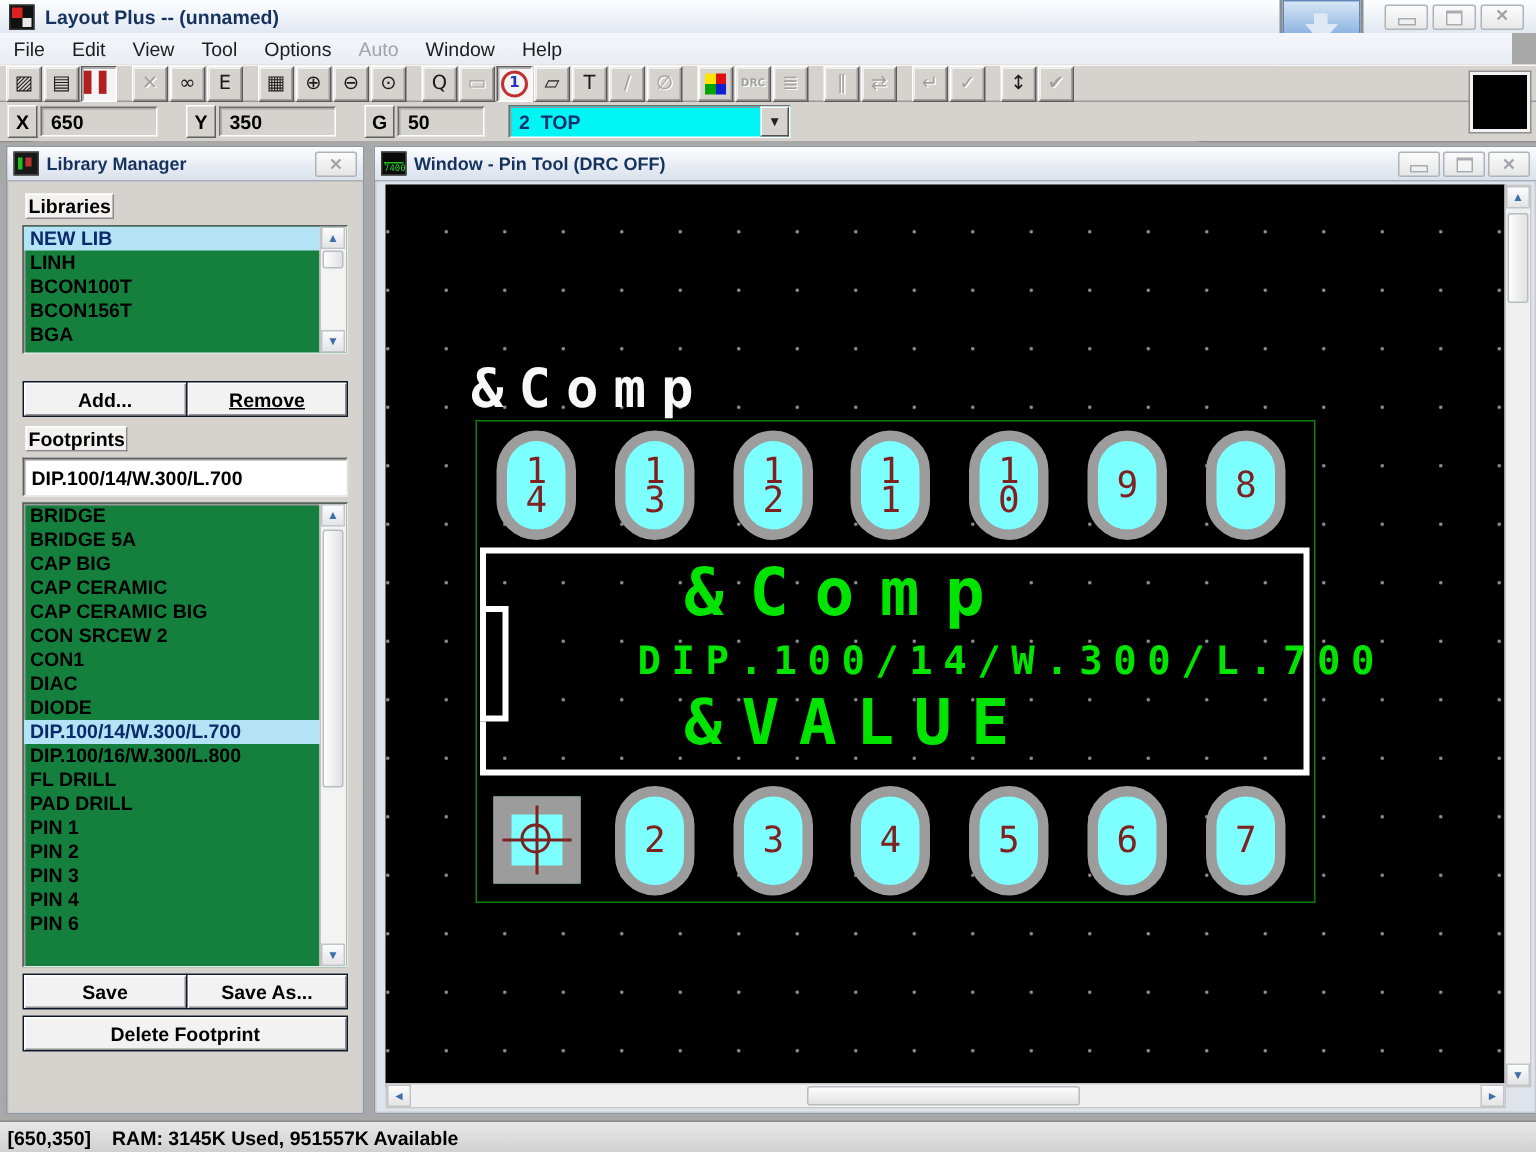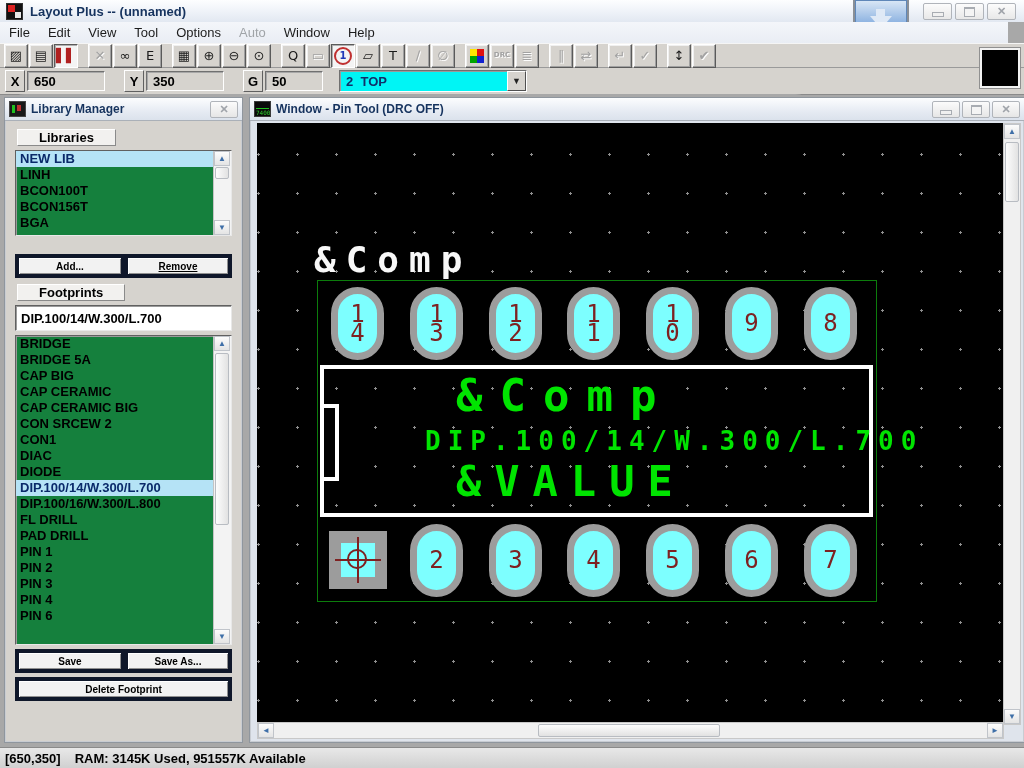--- a/index.html
+++ b/index.html
@@ -73,35 +73,35 @@
   .lm-icon:after{content:"";position:absolute;left:7px;top:3px;width:4px;height:6px;background:#c03030;}
   .pt-icon{background:#0a0a0a;border:1px solid #3a3a3a;}
   .pt-icon:before{content:"";position:absolute;left:1px;top:1px;right:1px;height:5px;border-bottom:1px solid #20c020;}
   .pt-icon:after{content:"7400";position:absolute;left:1px;bottom:0;font-size:6px;color:#30d030;font-family:"DejaVu Sans Mono",monospace;}
   .subbtns{position:absolute;right:4px;top:3px;display:flex;gap:2px;}
   .sbtn{width:26px;height:15px;background:linear-gradient(#fbfbfb,#e6e6e6);border:1px solid #b0b4ba;border-radius:2px;
     display:flex;align-items:center;justify-content:center;}
 
   
   .lm{left:4px;top:3px;width:237px;height:644px;}
-  .grouplabel{display:inline-block;margin:8px 0 4px 12px;padding:0 21px;font-size:13px;font-weight:bold;color:#000;
+  .grouplabel{display:inline-block;margin:8px 0 4px 12px;padding:0 1px;font-size:13px;font-weight:bold;color:#000;
     background:#f2f1ef;border:1px solid;border-color:#fff #8a8a8a #8a8a8a #fff;}
   .listbox{position:relative;margin:0 10px;background:#15803d;border:1px solid;border-color:#606060 #e8e8e8 #e8e8e8 #606060;
     box-shadow:inset 1px 1px 0 #9a9a9a;overflow:hidden;}
   .lb-lib{height:84px;}
   .lb-fp{height:308px;}
   .litem{height:16px;line-height:16px;padding-left:4px;font-size:13px;font-weight:bold;color:#000;white-space:nowrap;}
   .litem.selected{background:#b5e3f6;color:#0a2a6a;}
   .vscroll{position:absolute;right:0;top:0;bottom:0;width:17px;background:#f3f3f3;border-left:1px solid #c4c4c4;}
   .varrow{position:absolute;left:0;width:16px;height:15px;background:linear-gradient(#fcfcfc,#e4e4e4);border:1px solid #c0c4ca;
     box-sizing:border-box;display:flex;align-items:center;justify-content:center;font-size:8px;color:#3f6fa8;}
   .varrow.up{top:0;} .varrow.dn{bottom:0;}
   .vthumb{position:absolute;left:1px;width:14px;background:linear-gradient(90deg,#fdfdfd,#e2e2e2);border:1px solid #b8bcc2;border-radius:2px;box-sizing:border-box;}
-  .btn{background:#f2f2f2;border:4px solid #0f172a;box-shadow:inset 1px 1px 0 #ffffff,inset -1px -1px 0 #909090;
-    font-size:10px;font-weight:bold;color:#000;display:flex;align-items:center;justify-content:center;box-sizing:border-box;}
+  .btn{background:#f2f2f2;border:1px solid #0f172a;box-shadow:inset 1px 1px 0 #ffffff,inset -1px -1px 0 #909090;
+    font-size:13px;font-weight:bold;color:#000;display:flex;align-items:center;justify-content:center;box-sizing:border-box;}
   .row2{display:flex;margin:0 10px;}
   .namefield{margin:0 10px;height:24px;background:#fff;border:1px solid;border-color:#606060 #e8e8e8 #e8e8e8 #606060;
     box-shadow:inset 1px 1px 0 #9a9a9a;display:flex;align-items:center;padding-left:5px;font-size:13px;font-weight:bold;}
 
   
   .pt{left:249px;top:3px;width:774px;height:644px;background:#dfe4ec;}
   .canvas{position:absolute;left:7px;top:25px;width:747px;height:602px;background:#000;overflow:hidden;
     background-image:radial-gradient(circle,#8f8f8f 1px,transparent 1.4px);background-size:39px 39px;background-position:21px 12px;}
   .cv-vscroll{position:absolute;right:3px;top:25px;width:18px;height:602px;background:#f0f0f0;border:1px solid #c8c8c8;box-sizing:border-box;}
   .cv-hscroll{position:absolute;left:7px;bottom:3px;height:17px;width:747px;background:#f0f0f0;border:1px solid #c8c8c8;box-sizing:border-box;}

